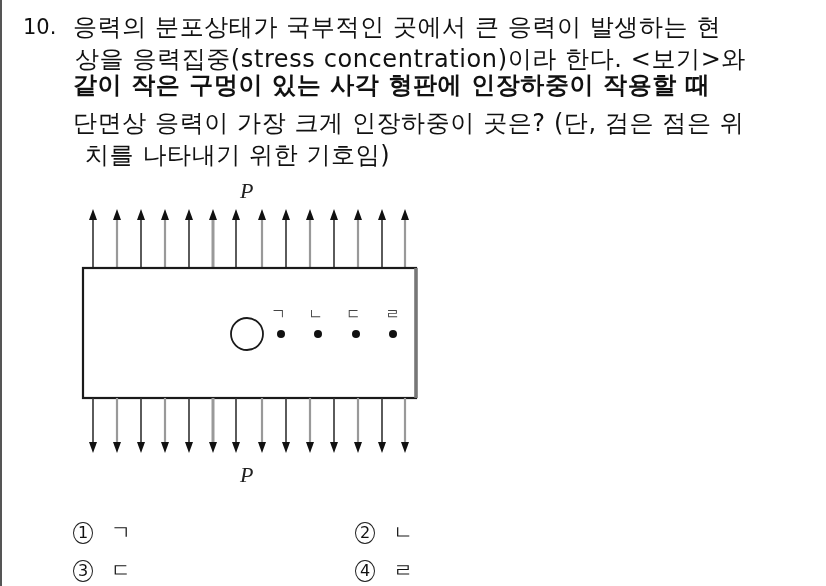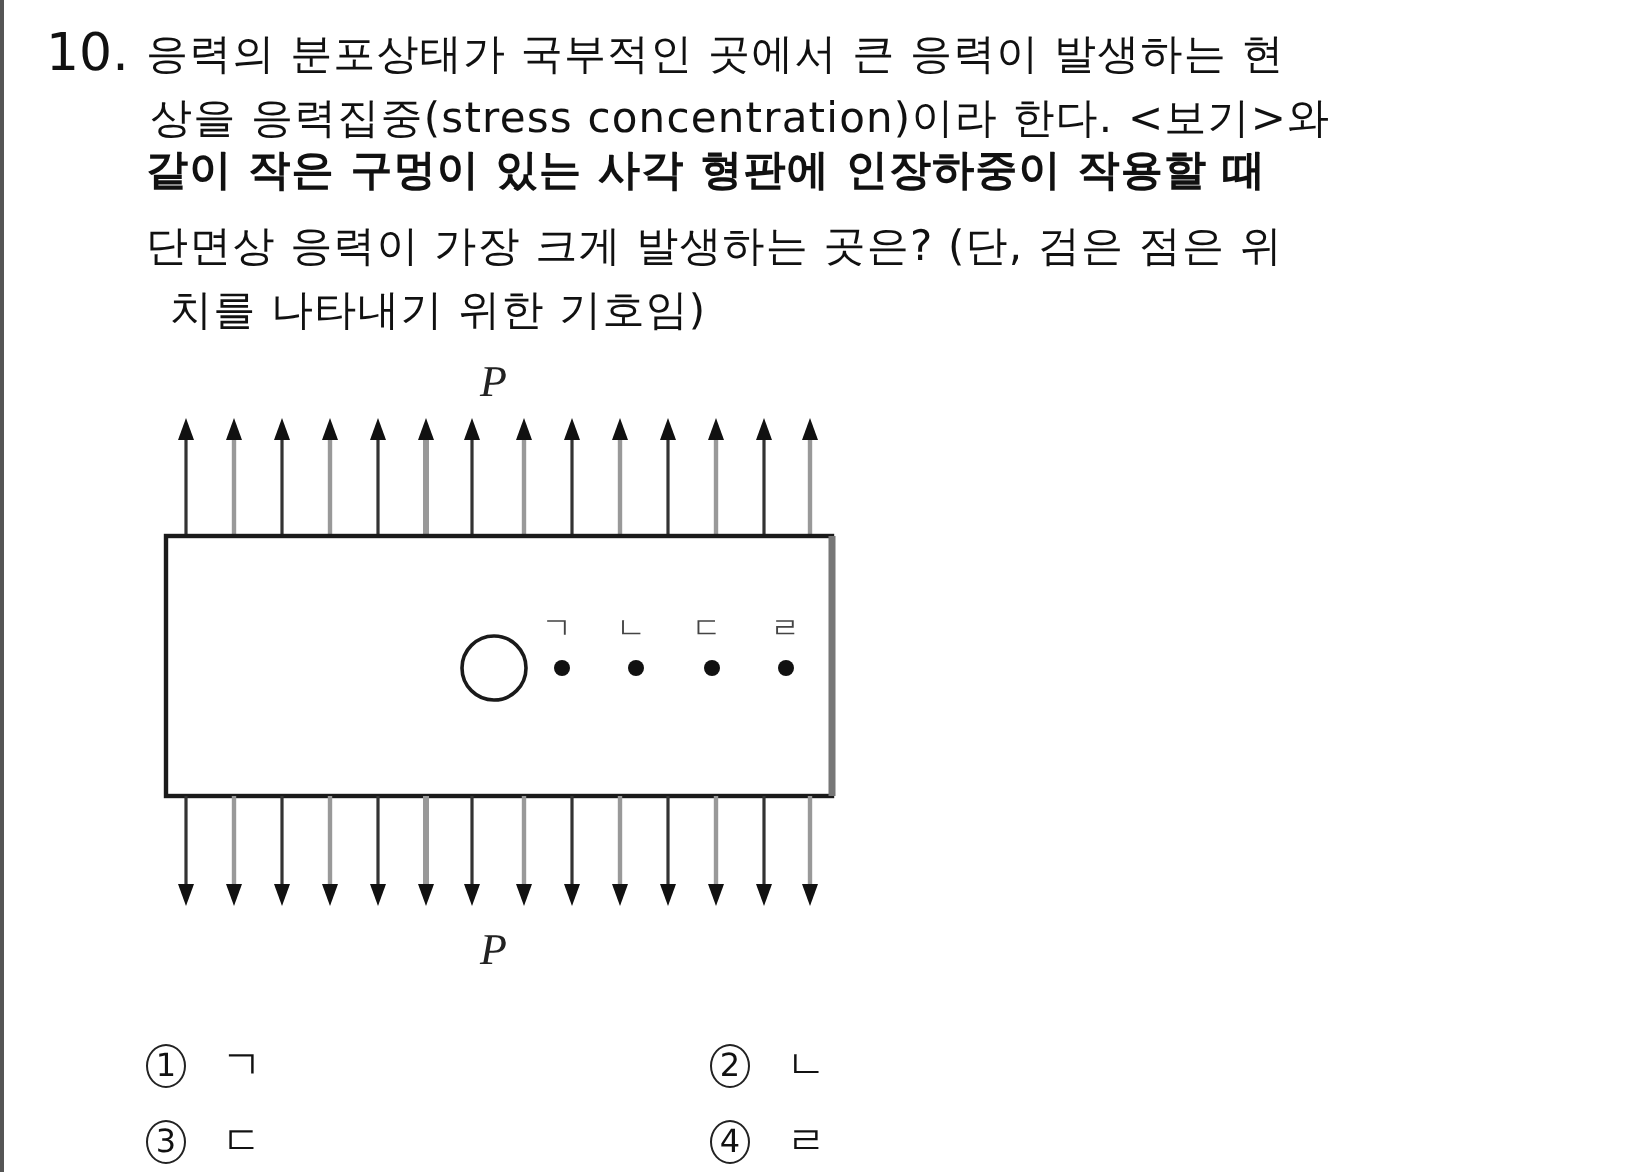--- a/index.html
+++ b/index.html
@@ -8,24 +8,24 @@
     font-family: "DejaVu Sans", "Liberation Sans", sans-serif;
     color: #111;
   }
   .left-border {
     position: absolute; left: 0; top: 0; width: 2px; height: 586px; background: #555;
   }
   .question {
     position: absolute; left: 23px; top: 10px; width: 740px;
   }
   .q-line {
-    position: absolute; font-size: 21px; line-height: 30px; white-space: nowrap;
+    position: absolute; font-size: 24px; line-height: 30px; white-space: nowrap;
     letter-spacing: 0.6px;
   }
-  .q-num { position: absolute; left: 0; top: 2px; font-size: 26px; line-height: 30px; }
+  .q-num { position: absolute; left: 0; top: 2px; font-size: 21px; line-height: 30px; }
   .diagram { position: absolute; left: 0; top: 0; width: 826px; height: 500px; }
   .options { position: absolute; left: 0; top: 0; }
   .opt {
     position: absolute; display: flex; align-items: center; font-size: 20px;
   }
   .opt-num {
     width: 20px; height: 22px; border: 1px solid #222; border-radius: 50%;
     display: inline-flex; align-items: center; justify-content: center;
     font-size: 16px; line-height: 1; box-sizing: border-box;
   }
@@ -34,21 +34,21 @@
 </head>
 <body>
 
 <div class="left-border"></div>
 
 <div class="question">
   <span class="q-num">10.</span>
   <div class="q-line" style="left:50px; top:2px;">응력의 분포상태가 국부적인 곳에서 큰 응력이 발생하는 현</div>
   <div class="q-line" style="left:52px; top:34px;">상을 응력집중(stress concentration)이라 한다. &lt;보기&gt;와</div>
   <div class="q-line" style="left:50px; top:60px;font-weight:bold;">같이 작은 구멍이 있는 사각 형판에 인장하중이 작용할 때</div>
-  <div class="q-line" style="left:50px; top:98px;">단면상 응력이 가장 크게 발생하는 곳은? (단, 검은 점은 위</div>
+  <div class="q-line" style="left:50px; top:98px;">단면상 응력이 가장 크게 인장하중이 곳은? (단, 검은 점은 위</div>
   <div class="q-line" style="left:62px; top:130px;">치를 나타내기 위한 기호임)</div>
 </div>
 
 <svg class="diagram" viewBox="0 0 826 500" width="826" height="500" xmlns="http://www.w3.org/2000/svg">
 
   <text x="240" y="198" font-family="Liberation Serif, serif" font-style="italic" font-size="22" fill="#222">P</text>
 
   <g>
     <g>
         <line x1="93" y1="268" x2="93" y2="218" stroke="#333" stroke-width="1.6"></line>

